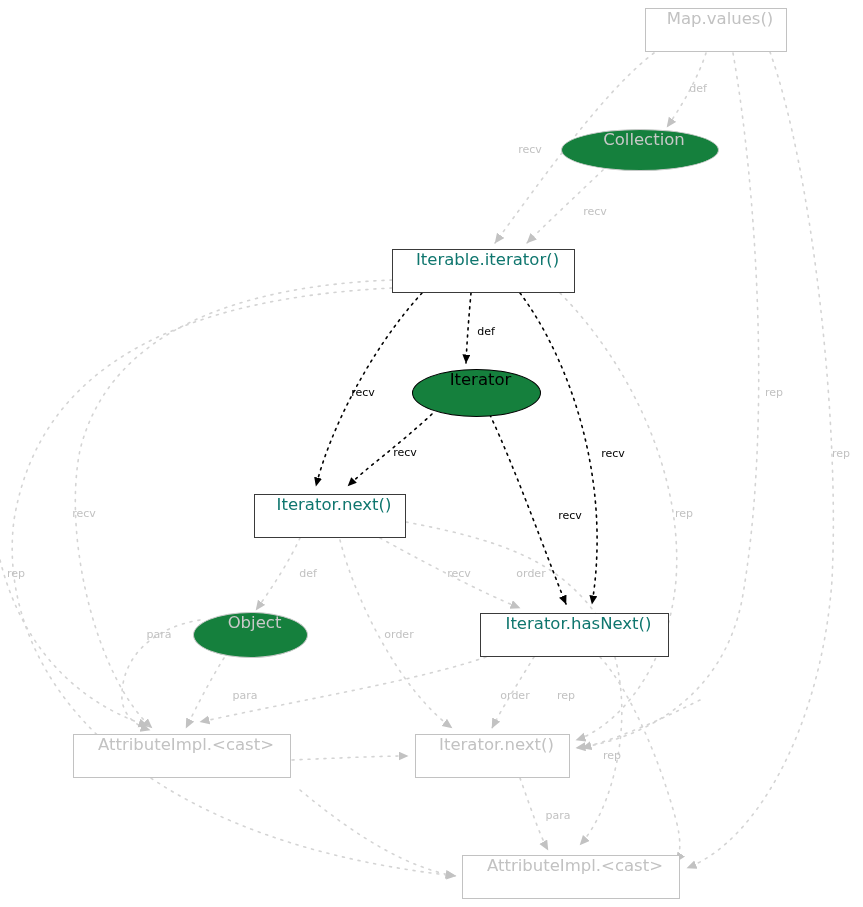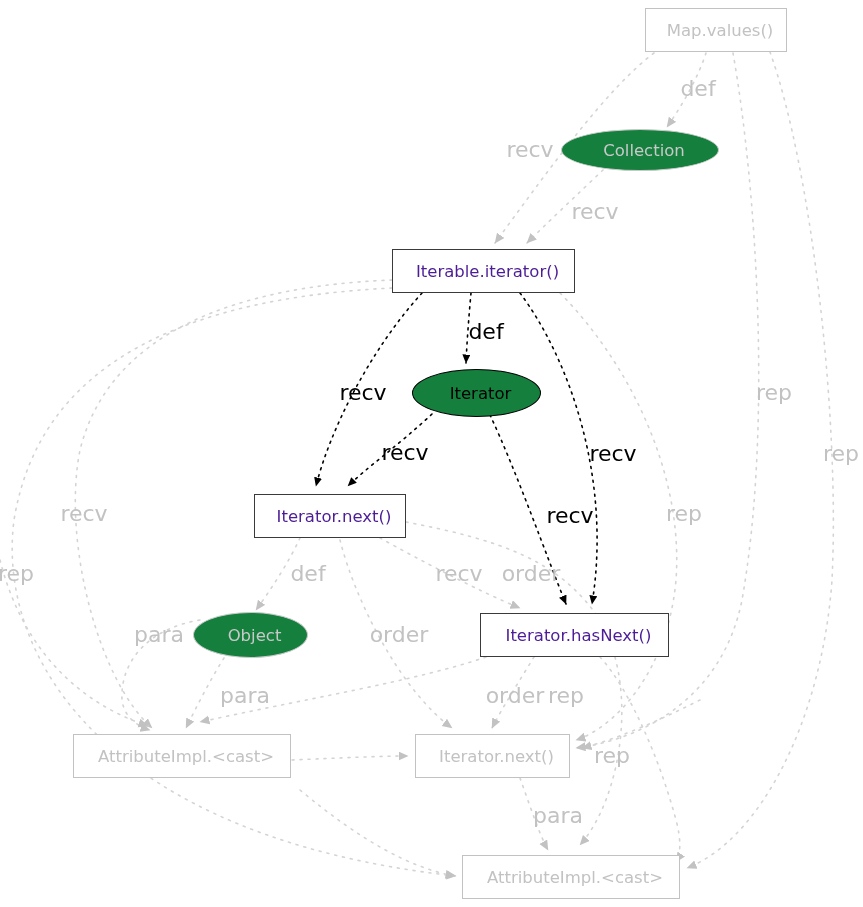--- a/index.html
+++ b/index.html
@@ -21,49 +21,49 @@
     position: absolute;
     left: 0;
     top: 0;
     width: 863px;
     height: 907px;
   }
   .node {
     position: absolute;
     box-sizing: border-box;
     display: flex;
-    align-items: center;
+    align-items: flex-start;
     justify-content: center;
     white-space: nowrap;
     font-size: 16.5px;
     letter-spacing: 0px;
     padding-left: 8px;
   }
   .node.box {
     border: 1.4px solid #3a3a3a;
     background: #ffffff;
-    color: #4c1d95;
+    color: #0f766e;
   }
   .node.box.faded {
     border: 1.4px solid #c2c2c2;
     color: #c2c2c2;
   }
   .node.ellipse {
     border: 1.4px solid #000000;
     border-radius: 50%;
     background: #15803d;
     color: #000000;
   }
   .node.ellipse.faded {
     border: 1.4px solid #c9c9c9;
     color: #c9c9c9;
   }
   .edge-label {
     position: absolute;
-    font-size: 22px;
+    font-size: 11px;
     white-space: nowrap;
     transform: translate(-50%, -50%);
     background: transparent;
   }
   .edge-label.dark { color: #000000; }
   .edge-label.light { color: #c2c2c2; }
 </style>
 </head>
 <body>
 

